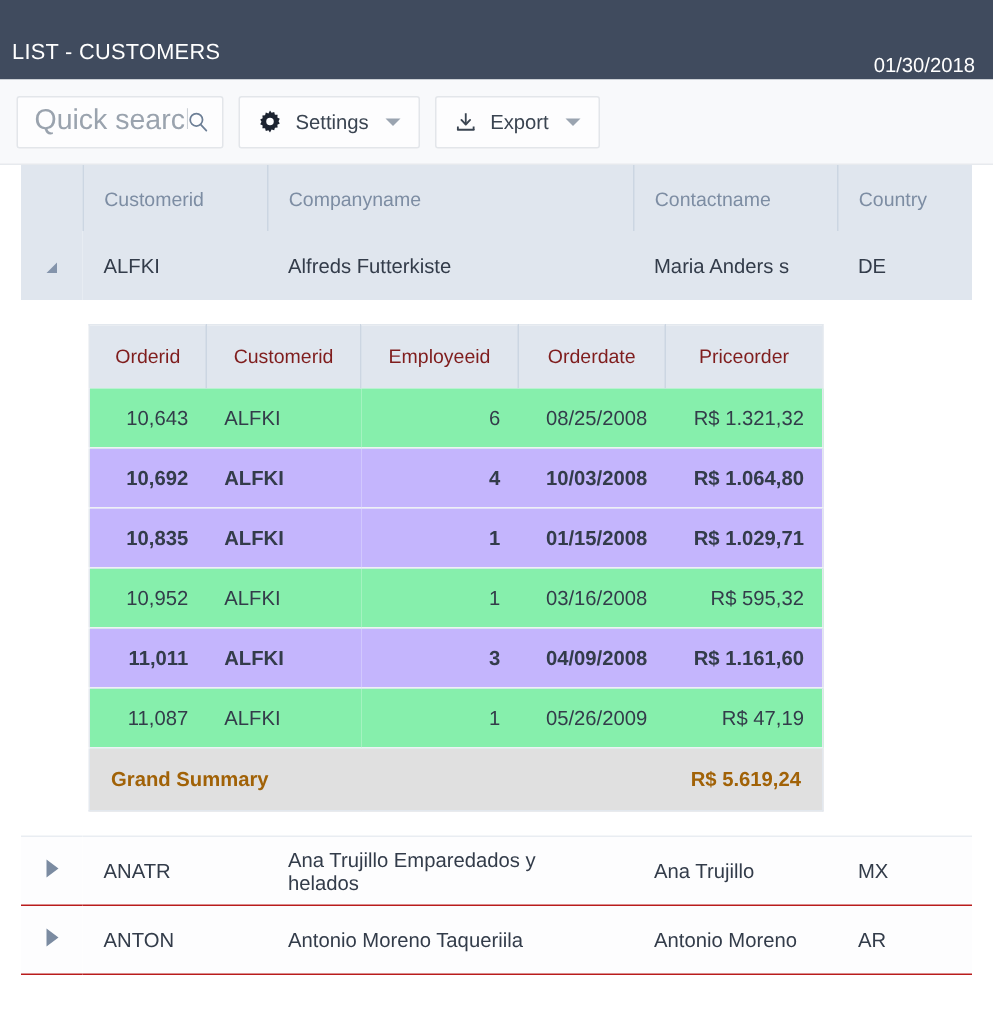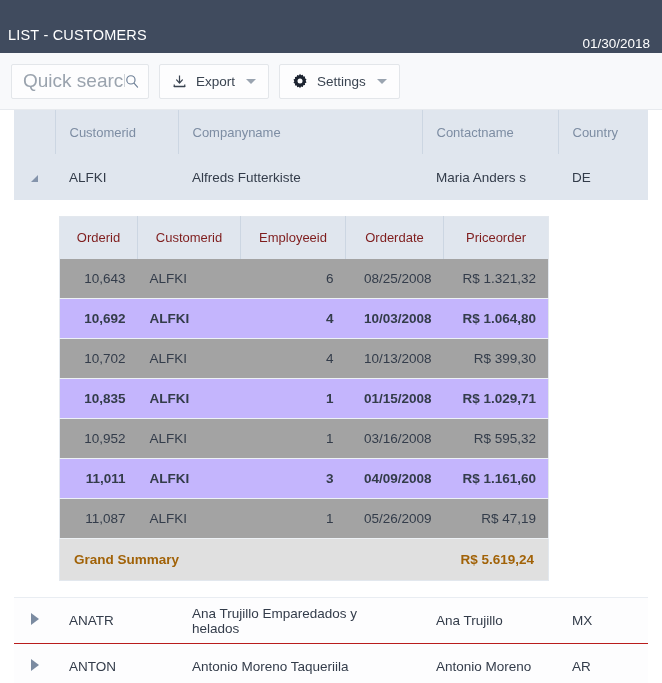--- a/index.html
+++ b/index.html
@@ -165,21 +165,21 @@
     vertical-align: middle;
   }
   .detail thead th:last-child { border-right: none; }
   .detail tbody td {
     height: 40px;
     padding: 0 12px;
     vertical-align: middle;
     color: #333c4a;
     border-bottom: 1px solid #edf1f5;
   }
-  .detail tbody tr.odd td { background: #a3a3a3; }
+  .detail tbody tr.odd td { background: #86efac; }
   .detail tbody tr.even td { background: #c4b5fd; font-weight: bold; }
   .detail .num { text-align: right; }
   .detail .txt { text-align: left; }
   .detail tfoot td {
     height: 42px;
     padding: 0 14px;
     background: #e0e0e0;
     font-weight: bold;
     color: #a16207;
     vertical-align: middle;
@@ -198,44 +198,44 @@
 <div class="toolbar">
 
   <div class="search-box">
     <input type="text" placeholder="Quick search" style="">
     <span class="icon">
       <svg width="15" height="15" viewBox="0 0 16 16">
         <circle cx="6.3" cy="6.3" r="4.4" fill="none" stroke="#6d7f96" stroke-width="1.25"></circle>
         <line x1="9.6" y1="9.8" x2="13.4" y2="13.9" stroke="#6d7f96" stroke-width="1.25" stroke-linecap="round"></line>
       </svg>
     </span>
+  </div>
+
+  <div class="tool-btn">
+    <span class="icon">
+      <svg width="16" height="16" viewBox="0 0 16 16">
+        <path fill="#1c2330" d="M8 0.7l1.05 1.48 1.75-.52.48 1.77 1.81.13-.2 1.81 1.63.81-.85 1.6.85 1.6-1.63.81.2 1.81-1.81.13-.48 1.77-1.75-.52L8 15.3l-1.05-1.48-1.75.52-.48-1.77-1.81-.13.2-1.81L1.48 9.8l.85-1.6-.85-1.6 1.63-.81-.2-1.81 1.81-.13.48-1.77 1.75.52z"></path>
+        <circle cx="8" cy="8" r="2.5" fill="#fdfdfe"></circle>
+      </svg>
+    </span>
+    <span>Settings</span>
+    <span class="caret"></span>
   </div>
 
   <div class="tool-btn">
     <span class="icon">
       <svg width="15" height="15" viewBox="0 0 16 16">
         <line x1="8" y1="1.6" x2="8" y2="9.2" stroke="#3a4451" stroke-width="1.3"></line>
         <path d="M4.9 6.3 L8 9.6 L11.1 6.3" fill="none" stroke="#3a4451" stroke-width="1.3" stroke-linecap="round" stroke-linejoin="round"></path>
         <line x1="2.4" y1="13.3" x2="13.6" y2="13.3" stroke="#3a4451" stroke-width="1.5" stroke-linecap="round"></line>
         <line x1="2.4" y1="11.1" x2="2.4" y2="13.3" stroke="#3a4451" stroke-width="1.3"></line>
         <line x1="13.6" y1="11.1" x2="13.6" y2="13.3" stroke="#3a4451" stroke-width="1.3"></line>
       </svg>
     </span>
     <span>Export</span>
-    <span class="caret"></span>
-  </div>
-
-  <div class="tool-btn">
-    <span class="icon">
-      <svg width="16" height="16" viewBox="0 0 16 16">
-        <path fill="#1c2330" d="M8 0.7l1.05 1.48 1.75-.52.48 1.77 1.81.13-.2 1.81 1.63.81-.85 1.6.85 1.6-1.63.81.2 1.81-1.81.13-.48 1.77-1.75-.52L8 15.3l-1.05-1.48-1.75.52-.48-1.77-1.81-.13.2-1.81L1.48 9.8l.85-1.6-.85-1.6 1.63-.81-.2-1.81 1.81-.13.48-1.77 1.75.52z"></path>
-        <circle cx="8" cy="8" r="2.5" fill="#fdfdfe"></circle>
-      </svg>
-    </span>
-    <span>Settings</span>
     <span class="caret"></span>
   </div>
 
 </div>
 
 <div class="grid-wrap">
   <table class="master">
     <colgroup>
       <col style="width:41px">
         <col style="width:123px">
@@ -292,27 +292,20 @@
                   <td class="num">08/25/2008</td>
                   <td class="num">R$ 1.321,32</td>
                 </tr>
                 <tr class="even">
                   <td class="num">10,692</td>
                   <td class="txt">ALFKI</td>
                   <td class="num">4</td>
                   <td class="num">10/03/2008</td>
                   <td class="num">R$ 1.064,80</td>
                 </tr>
-                <tr class="odd">
-                  <td class="num">10,702</td>
-                  <td class="txt">ALFKI</td>
-                  <td class="num">4</td>
-                  <td class="num">10/13/2008</td>
-                  <td class="num">R$ 399,30</td>
-                </tr>
                 <tr class="even">
                   <td class="num">10,835</td>
                   <td class="txt">ALFKI</td>
                   <td class="num">1</td>
                   <td class="num">01/15/2008</td>
                   <td class="num">R$ 1.029,71</td>
                 </tr>
                 <tr class="odd">
                   <td class="num">10,952</td>
                   <td class="txt">ALFKI</td>

